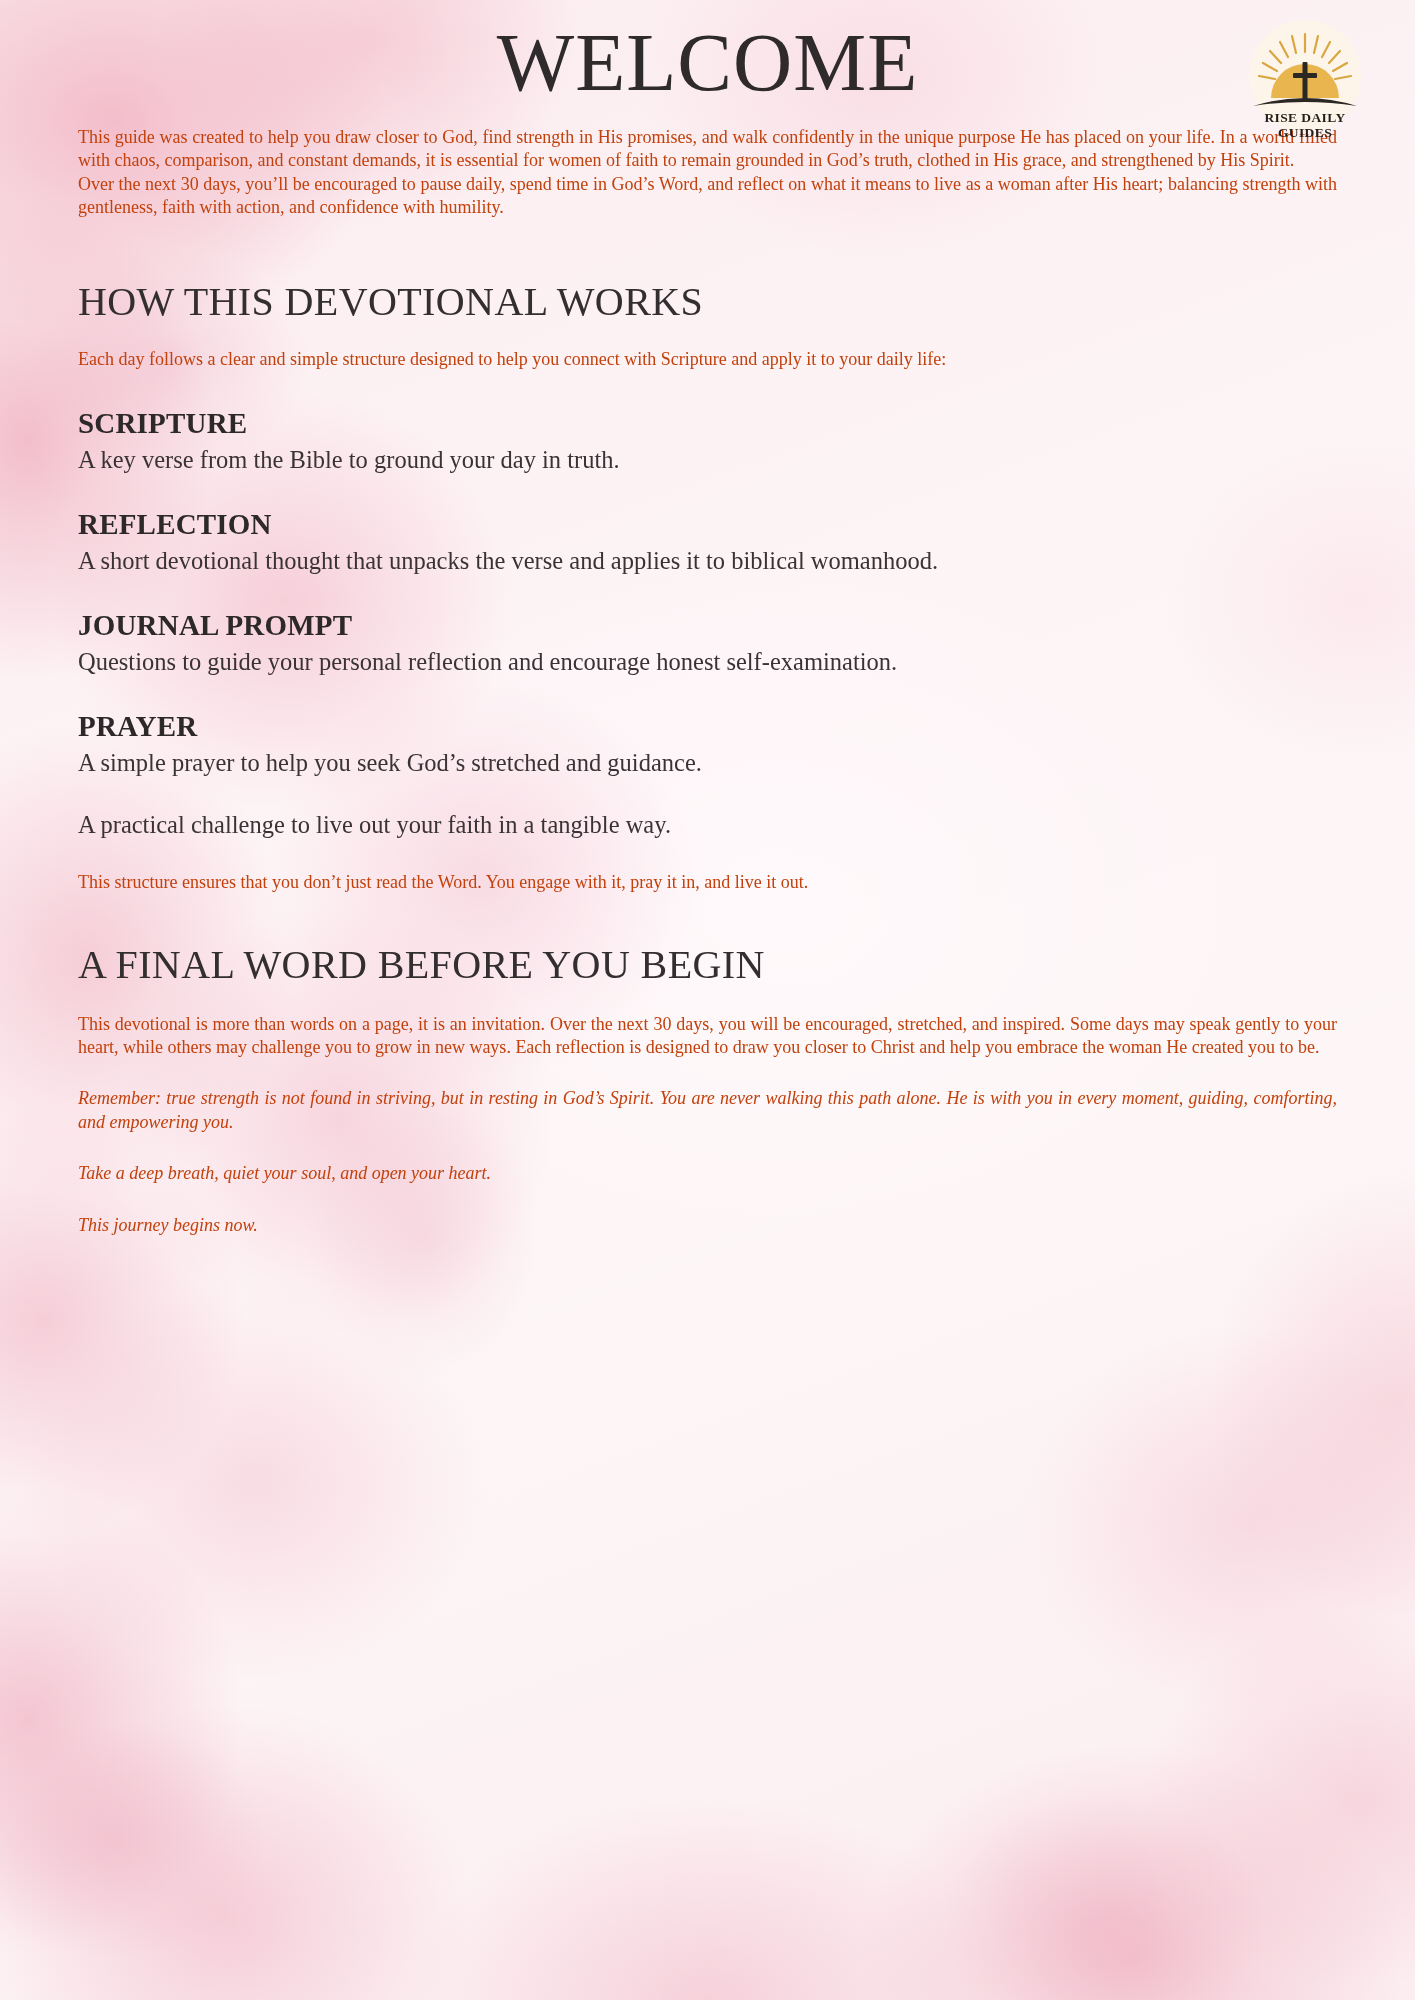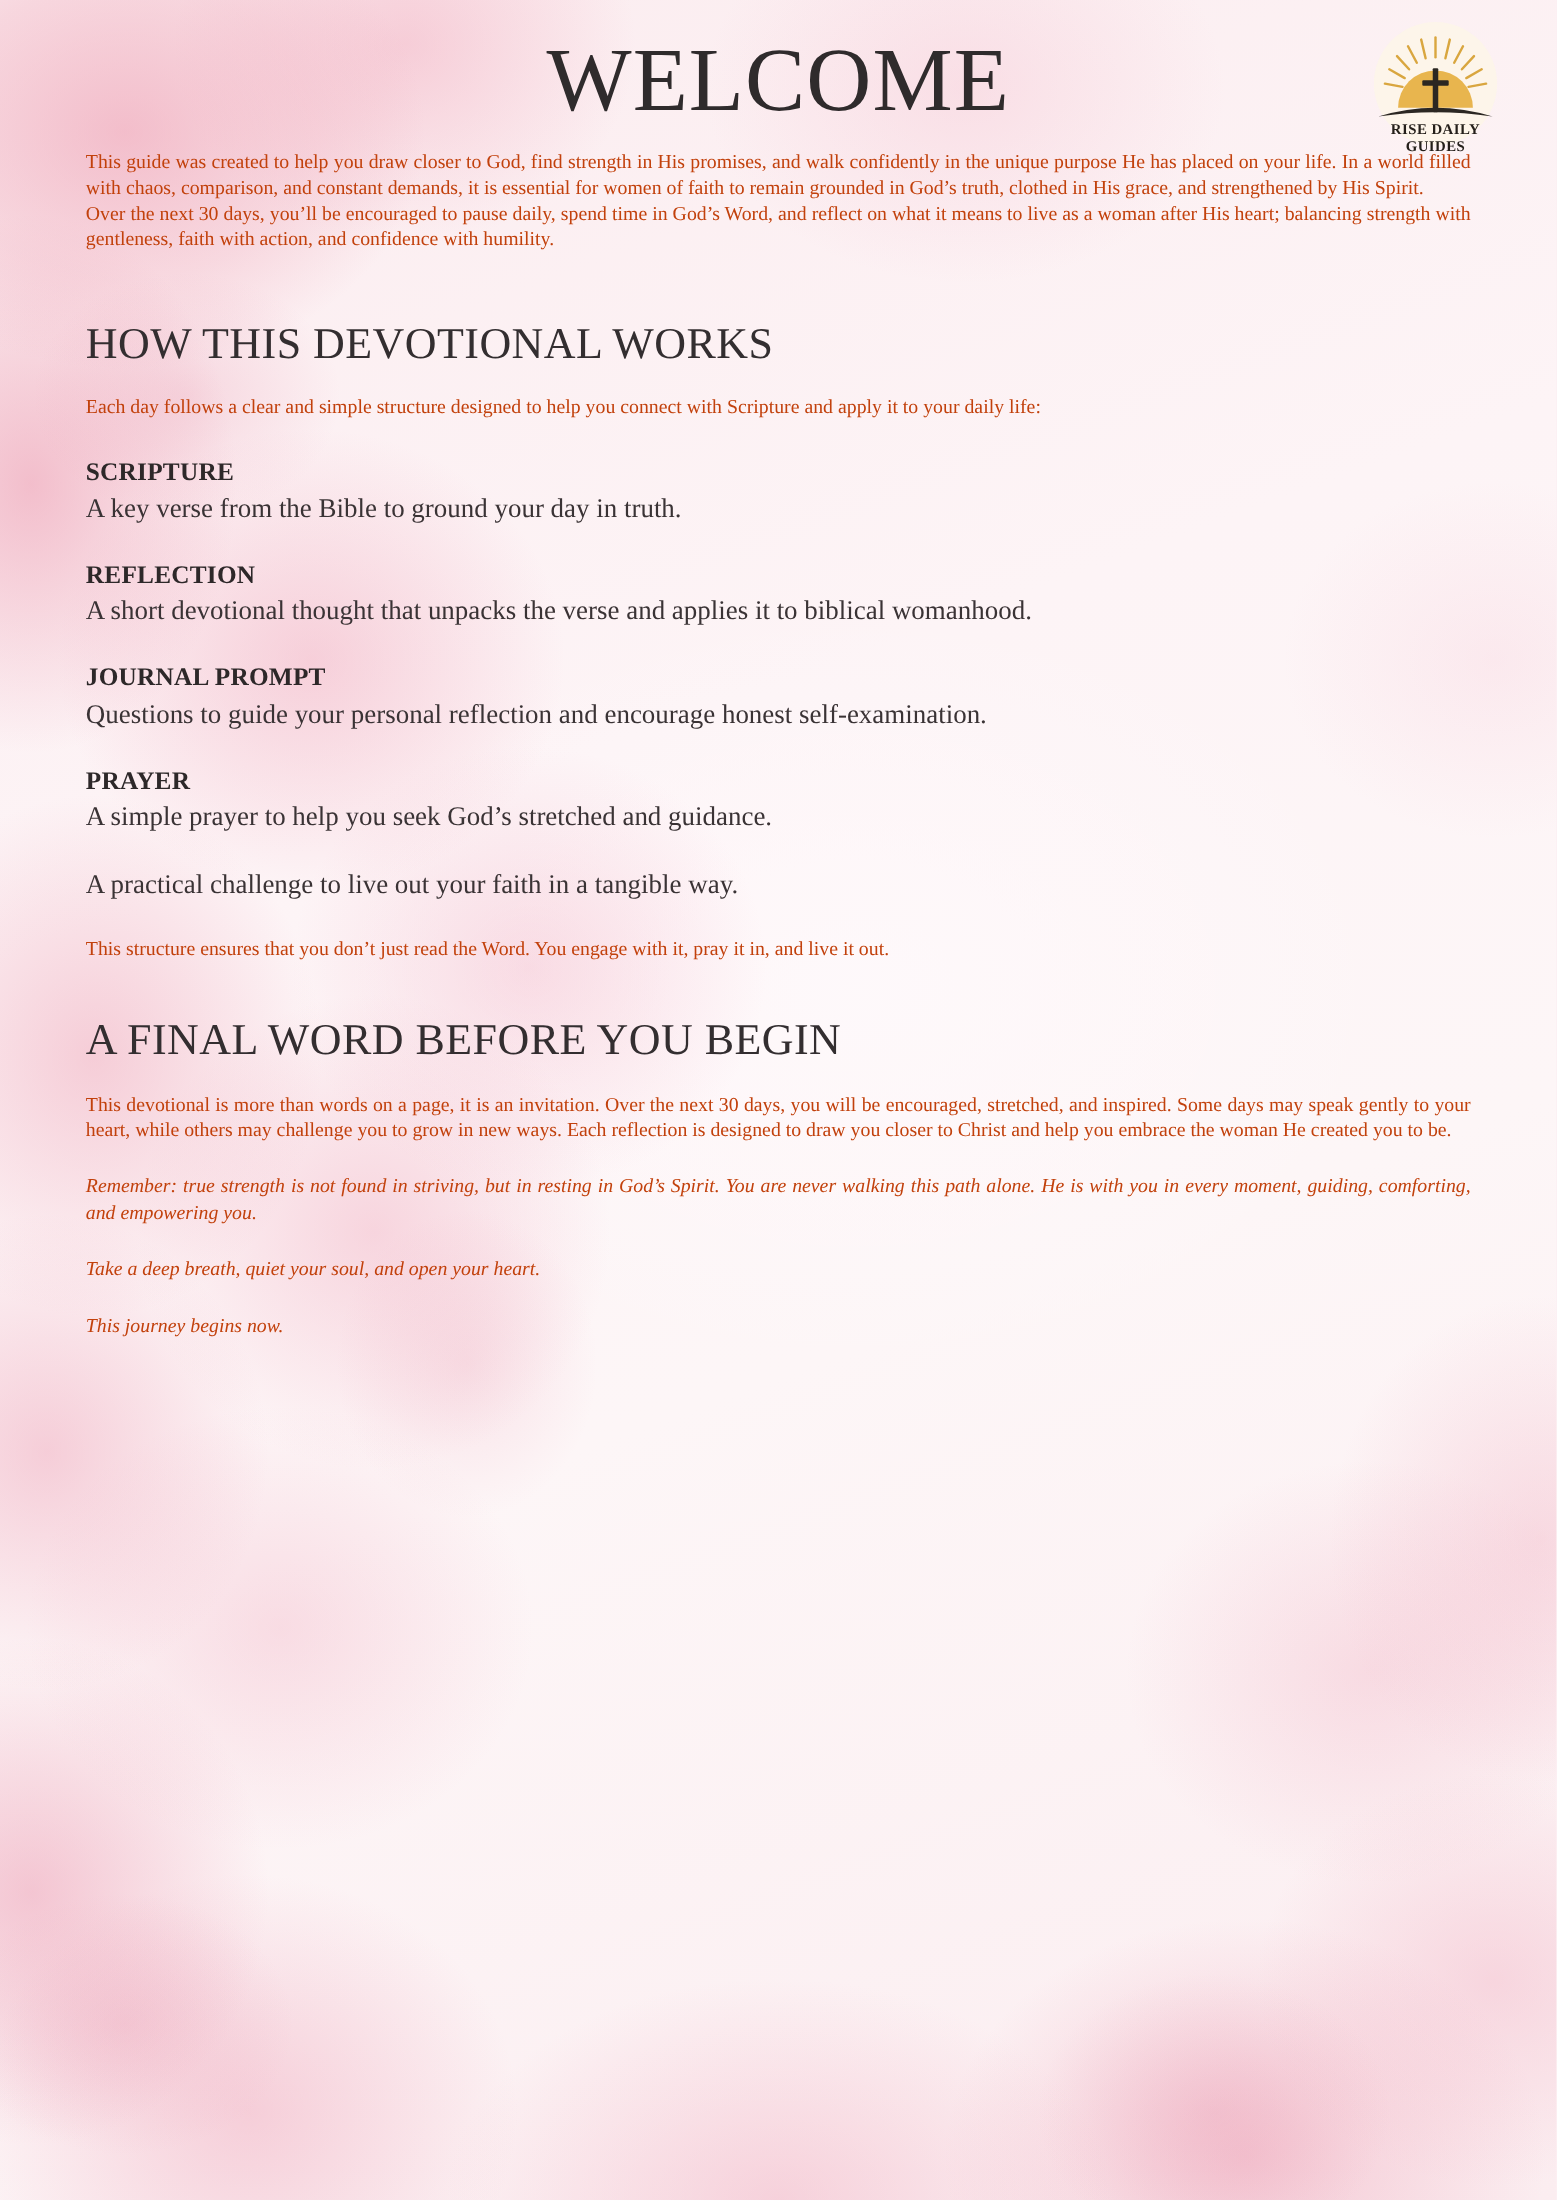--- a/index.html
+++ b/index.html
@@ -68,21 +68,21 @@
     top: 18px;
     right: 48px;
     width: 124px;
     height: 124px;
     z-index: 5;
   }
 
   
   .page-title {
     margin: 0;
-    padding-top: 32px;
+    padding-top: 22px;
     text-align: center;
     font-family: "Liberation Serif", "DejaVu Serif", serif;
     font-weight: 400;
     font-size: 82px;
     line-height: 1.0;
     letter-spacing: 1px;
     color: #2f2b2c;
   }
 
   
@@ -108,21 +108,21 @@
     letter-spacing: 0.4px;
     color: #332e30;
   }
   #final-heading { margin-top: 48px; margin-bottom: 26px; }
 
   
   .structure { margin-top: 34px; }
   .struct-item { margin-bottom: 30px; }
   .struct-label {
     font-weight: bold;
-    font-size: 23px;
+    font-size: 29px;
     line-height: 1.25;
     letter-spacing: 0.2px;
     color: #2d2829;
   }
   .struct-desc {
     font-size: 24.5px;
     line-height: 1.30;
     color: #3a3335;
     margin-top: 3px;
   }

